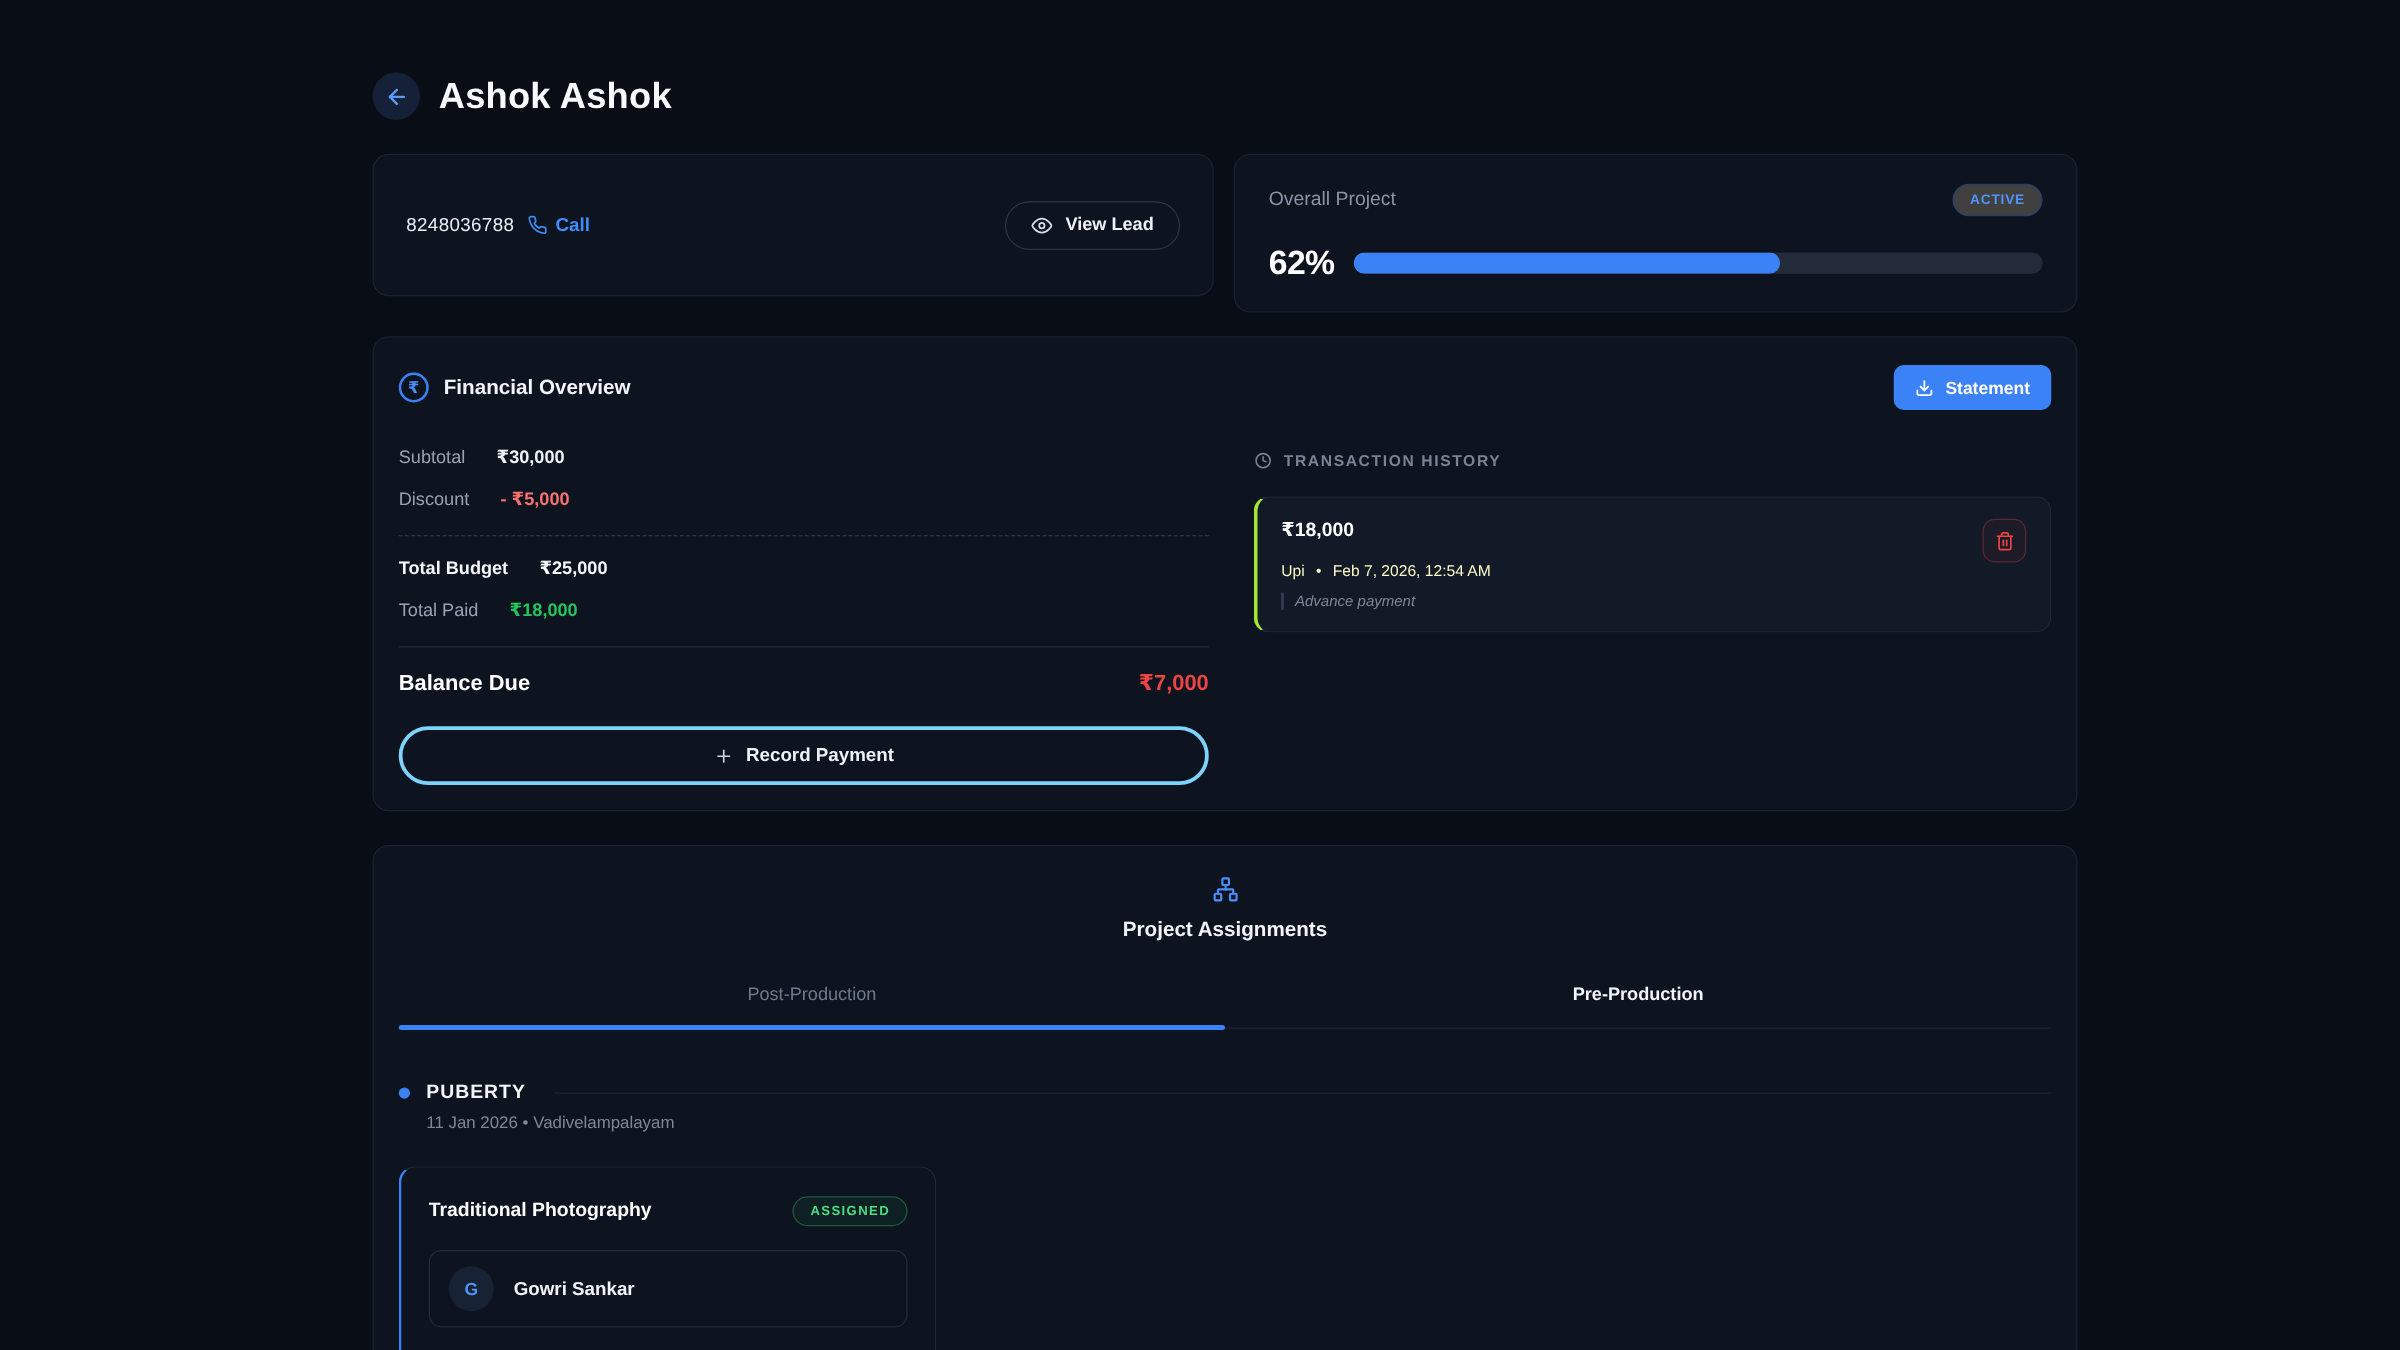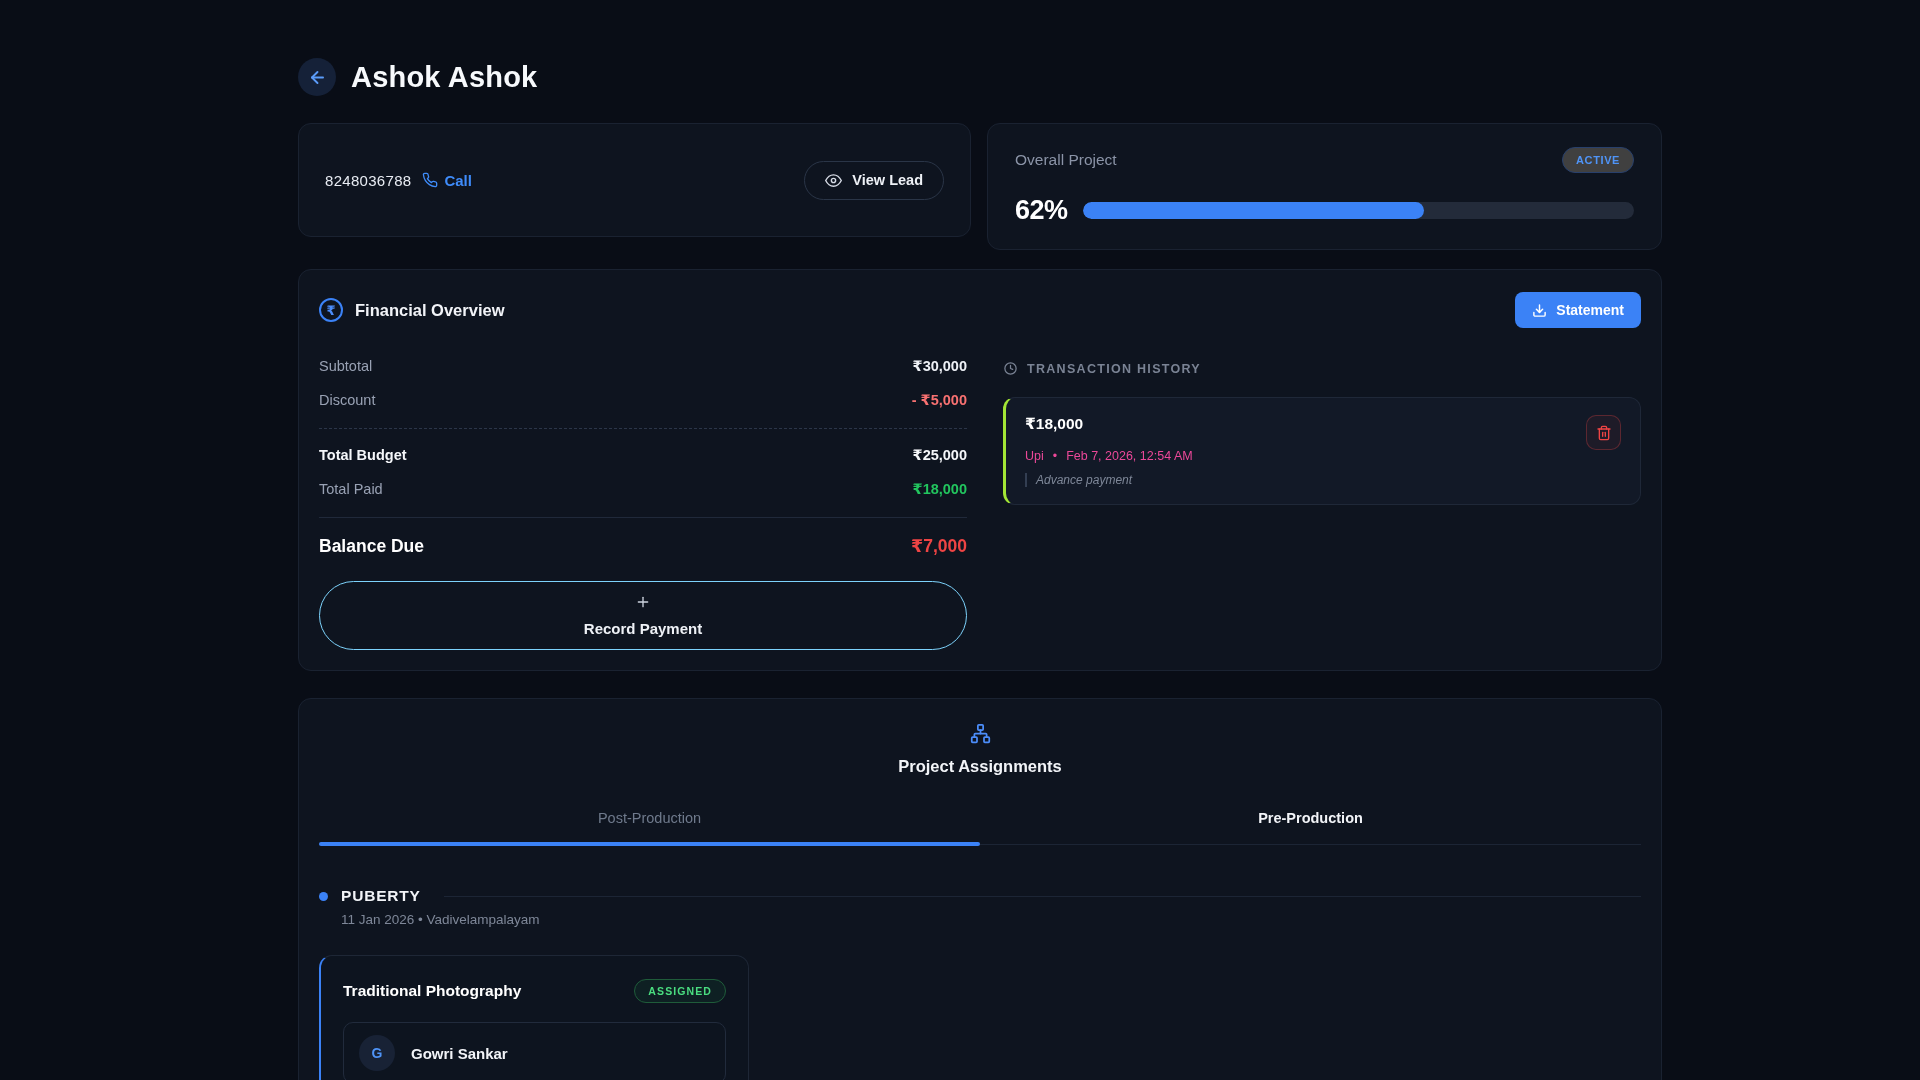--- a/index.html
+++ b/index.html
@@ -50,46 +50,46 @@
   .rupee-icon { width:24px; height:24px; border:2px solid #3b82f6; border-radius:50%;
                 color:#4c8dfa; font-size:13px; font-weight:700; display:flex;
                 align-items:center; justify-content:center; }
   .section-title { font-size:16.5px; font-weight:700; color:#f2f4f8; }
   .statement-btn { display:flex; align-items:center; gap:9px; background:#3b82f6; color:#fff;
                    border:none; border-radius:8px; padding:10px 17px; font-size:14px;
                    font-weight:700; cursor:pointer; font-family:inherit; }
 
   .fin-body { display:flex; gap:36px; }
   .fin-left { width:648px; }
-  .fin-row { display:flex; align-items:center; justify-content:space-between;
+  .fin-row { display:flex; align-items:center; justify-content:flex-start;
              font-size:14.5px; margin-bottom:18px;gap:25px; }
   .fin-row .lbl { color:#99a2b4; }
   .fin-row .val { color:#eef1f6; font-weight:600; }
   .row-discount .val { color:#f87171; }
   .row-bold .lbl, .row-bold .val { color:#f5f7fa; font-weight:700; }
   .row-paid .val { color:#22c55e; }
   .divider-dashed { border-top:1px dashed #2b3548; margin:20px 0 18px; }
   .divider-solid  { border-top:1px solid #20293a; margin:20px 0 18px; }
   .balance-row { display:flex; align-items:center; justify-content:space-between;
                  margin-bottom:24px; }
   .balance-row .lbl { color:#ffffff; font-size:17.5px; font-weight:800; }
   .balance-row .val { color:#ef4444; font-size:17.5px; font-weight:800; }
   .record-btn { width:100%; display:flex; align-items:center; justify-content:center; gap:10px;
-                background:transparent; border:1px solid #7dd3fc; color:#eef1f6;
+                background:transparent; border:3px solid #7dd3fc; color:#eef1f6;
                 border-radius:999px; padding:12px 0; font-size:15px; font-weight:700;
-                cursor:pointer; font-family:inherit;flex-direction:column; }
+                cursor:pointer; font-family:inherit; }
 
   .fin-right { flex:1; padding-top:3px; }
   .th-header { display:flex; align-items:center; gap:9px; color:#7a8394; font-size:12.5px;
                font-weight:700; letter-spacing:1.3px; margin-bottom:21px; }
   .txn-card { background:#121927; border:1px solid #1f2838; border-left:3px solid #a3e635;
               border-radius:12px; padding:17px 19px; display:flex;
               justify-content:space-between; align-items:flex-start; }
   .txn-amount { font-size:15.5px; font-weight:700; color:#ffffff; margin-bottom:9px; }
-  .txn-meta { display:flex; gap:9px; color:#ec4899; font-size:12.5px;
+  .txn-meta { display:flex; gap:9px; color:#fef9c3; font-size:12.5px;
               margin-bottom:10px;margin-top:16px; }
   .txn-note { color:#7e8798; font-size:12px; font-style:italic;
               border-left:2px solid #333e52; padding-left:9px; }
   .txn-delete { width:35px; height:35px; border-radius:10px; background:rgba(239,68,68,0.06);
                 border:1px solid rgba(239,68,68,0.3); color:#ef4444; cursor:pointer;
                 display:flex; align-items:center; justify-content:center; }
 
   
   .assignments-card { margin-top:27px; padding:24px 20px 20px; height:415px; }
   .ac-header { display:flex; align-items:center; gap:13px; margin-bottom:34px; color:#4c8dfa;flex-direction:column; }

